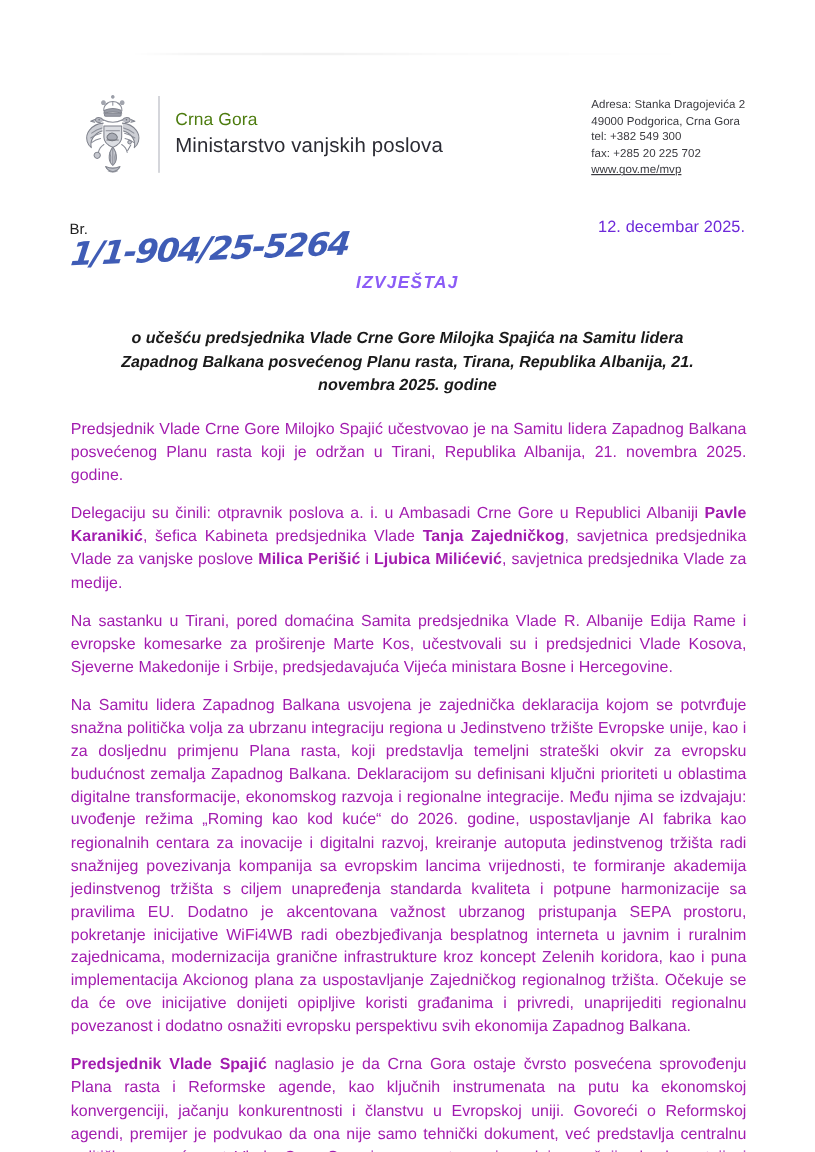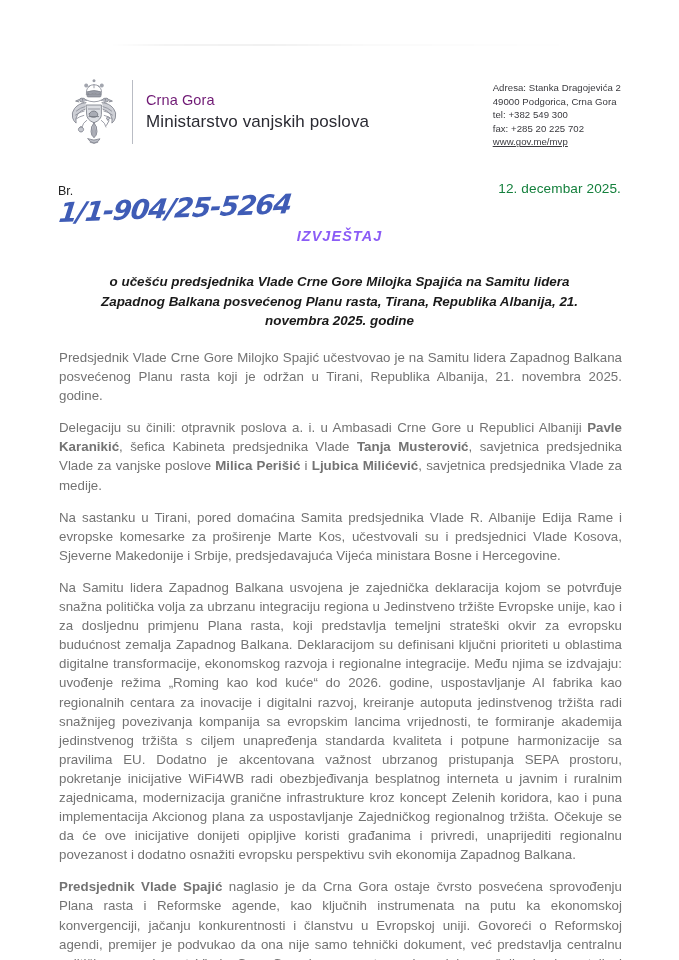--- a/index.html
+++ b/index.html
@@ -79,21 +79,21 @@
   .org {
     margin-left: 13px;
     display: flex;
     flex-direction: column;
     justify-content: center;
     padding-bottom: 6px;
   }
   .org-line1 {
     font-size: 14.5px;
     line-height: 21px;
-    color: #701a75;
+    color: #4d7c0f;
     letter-spacing: 0.1px;
   }
   .org-line2 {
     font-size: 17px;
     line-height: 21px;
     color: #2b2b33;
     letter-spacing: 0.1px;
   }
 
   .contact {
@@ -145,21 +145,21 @@
     transform-origin: left center;
     opacity: 0.92;
     white-space: nowrap;
   }
 
   .docdate {
     position: absolute;
     right: 58px;
     top: 9px;
     font-size: 13.6px;
-    color: #15803d;
+    color: #6d28d9;
     letter-spacing: 0.1px;
   }
 
   
   .titleblock {
     position: absolute;
     left: 58px;
     right: 58px;
     top: 228px;
     text-align: center;
@@ -187,21 +187,21 @@
     left: 59px;
     right: 57px;
     top: 348px;
   }
   .body p {
     margin: 0 0 13px 0;
     font-size: 13.3px;
     line-height: 19.1px;
     text-align: justify;
     text-justify: inter-word;
-    color: #737373;
+    color: #a21caf;
     letter-spacing: 0.02px;
   }
   .body p:last-child { margin-bottom: 0; }
   .body b { font-weight: 700; }
 </style>
 </head>
 <body>
 
 <div class="page">
 
@@ -282,19 +282,19 @@
     <div class="docdate">12. decembar 2025.</div>
   </div>
 
   <div class="titleblock">
     <div class="doc-kind">IZVJEŠTAJ</div>
     <div class="doc-subject">o učešću predsjednika Vlade Crne Gore Milojka Spajića na Samitu lidera Zapadnog Balkana posvećenog Planu rasta, Tirana, Republika Albanija, 21. novembra 2025. godine</div>
   </div>
 
   <div class="body">
     <p>Predsjednik Vlade Crne Gore Milojko Spajić učestvovao je na Samitu lidera Zapadnog Balkana posvećenog Planu rasta koji je održan u Tirani, Republika Albanija, 21. novembra 2025. godine.</p>
-    <p>Delegaciju su činili: otpravnik poslova a. i. u Ambasadi Crne Gore u Republici Albaniji <b>Pavle Karanikić</b>, šefica Kabineta predsjednika Vlade <b>Tanja Musterović</b>, savjetnica predsjednika Vlade za vanjske poslove <b>Milica Perišić</b> i <b>Ljubica Milićević</b>, savjetnica predsjednika Vlade za medije.</p>
+    <p>Delegaciju su činili: otpravnik poslova a. i. u Ambasadi Crne Gore u Republici Albaniji <b>Pavle Karanikić</b>, šefica Kabineta predsjednika Vlade <b>Tanja Zajedničkog</b>, savjetnica predsjednika Vlade za vanjske poslove <b>Milica Perišić</b> i <b>Ljubica Milićević</b>, savjetnica predsjednika Vlade za medije.</p>
     <p>Na sastanku u Tirani, pored domaćina Samita predsjednika Vlade R. Albanije Edija Rame i evropske komesarke za proširenje Marte Kos, učestvovali su i predsjednici Vlade Kosova, Sjeverne Makedonije i Srbije, predsjedavajuća Vijeća ministara Bosne i Hercegovine.</p>
     <p>Na Samitu lidera Zapadnog Balkana usvojena je zajednička deklaracija kojom se potvrđuje snažna politička volja za ubrzanu integraciju regiona u Jedinstveno tržište Evropske unije, kao i za dosljednu primjenu Plana rasta, koji predstavlja temeljni strateški okvir za evropsku budućnost zemalja Zapadnog Balkana. Deklaracijom su definisani ključni prioriteti u oblastima digitalne transformacije, ekonomskog razvoja i regionalne integracije. Među njima se izdvajaju: uvođenje režima „Roming kao kod kuće“ do 2026. godine, uspostavljanje AI fabrika kao regionalnih centara za inovacije i digitalni razvoj, kreiranje autoputa jedinstvenog tržišta radi snažnijeg povezivanja kompanija sa evropskim lancima vrijednosti, te formiranje akademija jedinstvenog tržišta s ciljem unapređenja standarda kvaliteta i potpune harmonizacije sa pravilima EU. Dodatno je akcentovana važnost ubrzanog pristupanja SEPA prostoru, pokretanje inicijative WiFi4WB radi obezbjeđivanja besplatnog interneta u javnim i ruralnim zajednicama, modernizacija granične infrastrukture kroz koncept Zelenih koridora, kao i puna implementacija Akcionog plana za uspostavljanje Zajedničkog regionalnog tržišta. Očekuje se da će ove inicijative donijeti opipljive koristi građanima i privredi, unaprijediti regionalnu povezanost i dodatno osnažiti evropsku perspektivu svih ekonomija Zapadnog Balkana.</p>
     <p><b>Predsjednik Vlade Spajić</b> naglasio je da Crna Gora ostaje čvrsto posvećena sprovođenju Plana rasta i Reformske agende, kao ključnih instrumenata na putu ka ekonomskoj konvergenciji, jačanju konkurentnosti i članstvu u Evropskoj uniji. Govoreći o Reformskoj agendi, premijer je podvukao da ona nije samo tehnički dokument, već predstavlja centralnu političku posvećenost Vlade Crne Gore i mapu puta za izgradnju snažnije, konkurentnije i otpornije ekonomije, u potpunosti usklađene sa standardima i slobodama jedinstvenog tržišta Evropske unije. Premijer Spajić je, takođe, istakao punu posvećenost Crne Gore regulatornoj harmonizaciji i tehničkoj spremnosti kako bi se omogućila pravovremena implementacija</p>
   </div>
 
 </div>
 
 </body></html>

